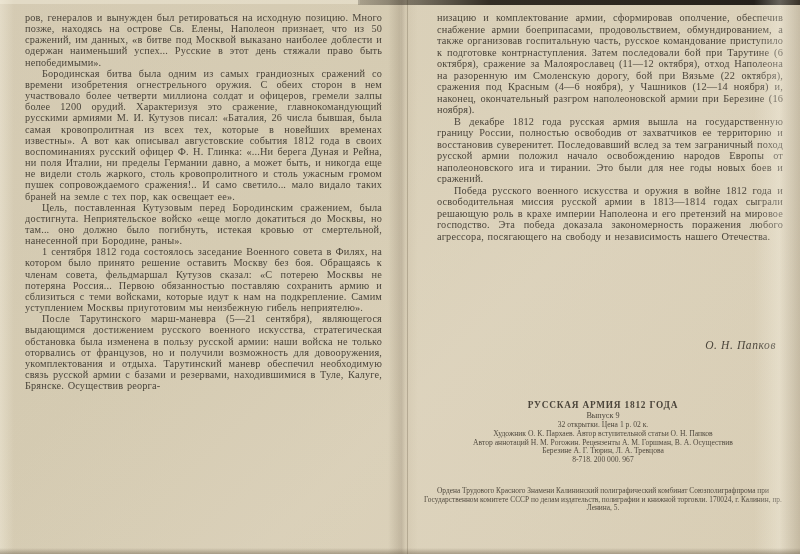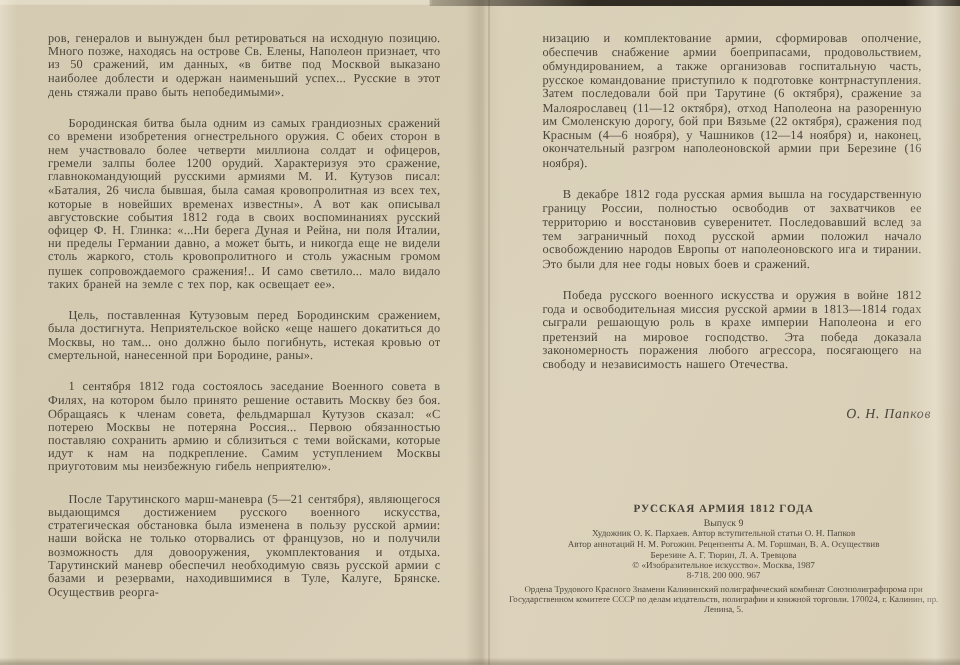--- a/index.html
+++ b/index.html
@@ -23,62 +23,62 @@
     background:linear-gradient(to right,rgba(125,110,88,0),rgba(118,103,82,.26) 45%,rgba(170,155,128,.16) 58%,rgba(170,155,128,0));}
   .gutter-line{position:absolute;top:0;left:407px;width:1px;height:100%;background:rgba(110,96,74,.32);}
 
   .page{position:absolute;top:0;height:554px;}
   .page-left{left:0;width:400px;background:linear-gradient(120deg,rgba(205,195,170,.35),rgba(220,211,186,.15));}
   .page-right{left:400px;width:400px;background:linear-gradient(100deg,rgba(226,217,196,.35),rgba(216,206,182,.12));}
 
   .textblock{position:absolute;text-align:justify;}
   .tb-left{left:25px;top:12px;width:357px;font-size:10.3px;line-height:11.15px;}
   .tb-right{left:37px;top:12px;width:346px;font-size:10.3px;line-height:11.5px;}
-  .textblock p{margin:15px;text-indent:17px;letter-spacing:.15px;word-spacing:1px;}
+  .textblock p{margin:0;text-indent:17px;letter-spacing:.15px;word-spacing:1px;}
   .textblock p.cont{text-indent:0;}
 
   .signature{position:absolute;top:339px;right:24px;font-style:italic;font-size:11.5px;letter-spacing:.6px;}
 
-  .colophon{position:absolute;top:400px;left:10px;width:386px;text-align:center;line-height:8.8px;margin-top:20px;}
+  .colophon{position:absolute;top:400px;left:10px;width:386px;text-align:center;line-height:8.8px;}
   .colophon .title{font-size:9.3px;font-weight:bold;letter-spacing:.8px;line-height:10px;}
   .colophon .issue{font-size:8.2px;line-height:11px;}
   .colophon .cline{font-size:7.6px;color:#514a3f;}
   .printer{position:absolute;top:487px;left:12px;width:382px;text-align:center;font-size:7.4px;line-height:8.6px;color:#514a3f;}
 </style>
 </head>
 <body>
 
 <div class="photo">
 
   <div class="page page-left">
     <div class="textblock tb-left">
       <p class="cont">ров, генералов и вынужден был ретироваться на исходную позицию. Много позже, находясь на острове Св. Елены, Наполеон признает, что из 50 сражений, им данных, «в битве под Москвой выказано наиболее доблести и одержан наименьший успех... Русские в этот день стяжали право быть непобедимыми».</p>
       <p>Бородинская битва была одним из самых грандиозных сражений со времени изобретения огнестрельного оружия. С обеих сторон в нем участвовало более четверти миллиона солдат и офицеров, гремели залпы более 1200 орудий. Характеризуя это сражение, главнокомандующий русскими армиями М. И. Кутузов писал: «Баталия, 26 числа бывшая, была самая кровопролитная из всех тех, которые в новейших временах известны». А вот как описывал августовские события 1812 года в своих воспоминаниях русский офицер Ф. Н. Глинка: «...Ни берега Дуная и Рейна, ни поля Италии, ни пределы Германии давно, а может быть, и никогда еще не видели столь жаркого, столь кровопролитного и столь ужасным громом пушек сопровождаемого сражения!.. И само светило... мало видало таких браней на земле с тех пор, как освещает ее».</p>
-      <p>Цель, поставленная Кутузовым перед Бородинским сражением, была достигнута. Неприятельское войско «еще нашего докатиться до Москвы, но там... оно должно было погибнуть, истекая кровью от смертельной, нанесенной при Бородине, раны».</p>
+      <p>Цель, поставленная Кутузовым перед Бородинским сражением, была достигнута. Неприятельское войско «еще могло докатиться до Москвы, но там... оно должно было погибнуть, истекая кровью от смертельной, нанесенной при Бородине, раны».</p>
       <p>1 сентября 1812 года состоялось заседание Военного совета в Филях, на котором было принято решение оставить Москву без боя. Обращаясь к членам совета, фельдмаршал Кутузов сказал: «С потерею Москвы не потеряна Россия... Первою обязанностью поставляю сохранить армию и сблизиться с теми войсками, которые идут к нам на подкрепление. Самим уступлением Москвы приуготовим мы неизбежную гибель неприятелю».</p>
       <p>После Тарутинского марш-маневра (5—21 сентября), являющегося выдающимся достижением русского военного искусства, стратегическая обстановка была изменена в пользу русской армии: наши войска не только оторвались от французов, но и получили возможность для довооружения, укомплектования и отдыха. Тарутинский маневр обеспечил необходимую связь русской армии с базами и резервами, находившимися в Туле, Калуге, Брянске. Осуществив реорга-</p>
     </div>
   </div>
 
   <div class="page page-right">
     <div class="textblock tb-right">
       <p class="cont">низацию и комплектование армии, сформировав ополчение, обеспечив снабжение армии боеприпасами, продовольствием, обмундированием, а также организовав госпитальную часть, русское командование приступило к подготовке контрнаступления. Затем последовали бой при Тарутине (6 октября), сражение за Малоярославец (11—12 октября), отход Наполеона на разоренную им Смоленскую дорогу, бой при Вязьме (22 октября), сражения под Красным (4—6 ноября), у Чашников (12—14 ноября) и, наконец, окончательный разгром наполеоновской армии при Березине (16 ноября).</p>
       <p>В декабре 1812 года русская армия вышла на государственную границу России, полностью освободив от захватчиков ее территорию и восстановив суверенитет. Последовавший вслед за тем заграничный поход русской армии положил начало освобождению народов Европы от наполеоновского ига и тирании. Это были для нее годы новых боев и сражений.</p>
       <p>Победа русского военного искусства и оружия в войне 1812 года и освободительная миссия русской армии в 1813—1814 годах сыграли решающую роль в крахе империи Наполеона и его претензий на мировое господство. Эта победа доказала закономерность поражения любого агрессора, посягающего на свободу и независимость нашего Отечества.</p>
     </div>
 
     <div class="signature">О. Н. Папков</div>
 
     <div class="colophon">
       <div class="title">РУССКАЯ АРМИЯ 1812 ГОДА</div>
       <div class="issue">Выпуск 9</div>
+      <div class="cline">32 открытки. Цена 1 р. 02 к.</div>
       <div class="cline">Художник О. К. Пархаев. Автор вступительной статьи О. Н. Папков</div>
       <div class="cline">Автор аннотаций Н. М. Рогожин. Рецензенты А. М. Горшман, В. А. Осуществив</div>
       <div class="cline">Березине А. Г. Тюрин, Л. А. Тревцова</div>
-      <div class="cline">© «Изобразительное искусство». Москва, 1987</div>
       <div class="cline">8-718. 200 000. 967</div>
     </div>
 
     <div class="printer">Ордена Трудового Красного Знамени Калининский полиграфический комбинат Союзполиграфпрома при Государственном комитете СССР по делам издательств, полиграфии и книжной торговли. 170024, г. Калинин, пр. Ленина, 5.</div>
   </div>
 
   <div class="gutter"></div>
   <div class="gutter-line"></div>
   <div class="edge-top-left"></div>
   <div class="edge-top"></div>

